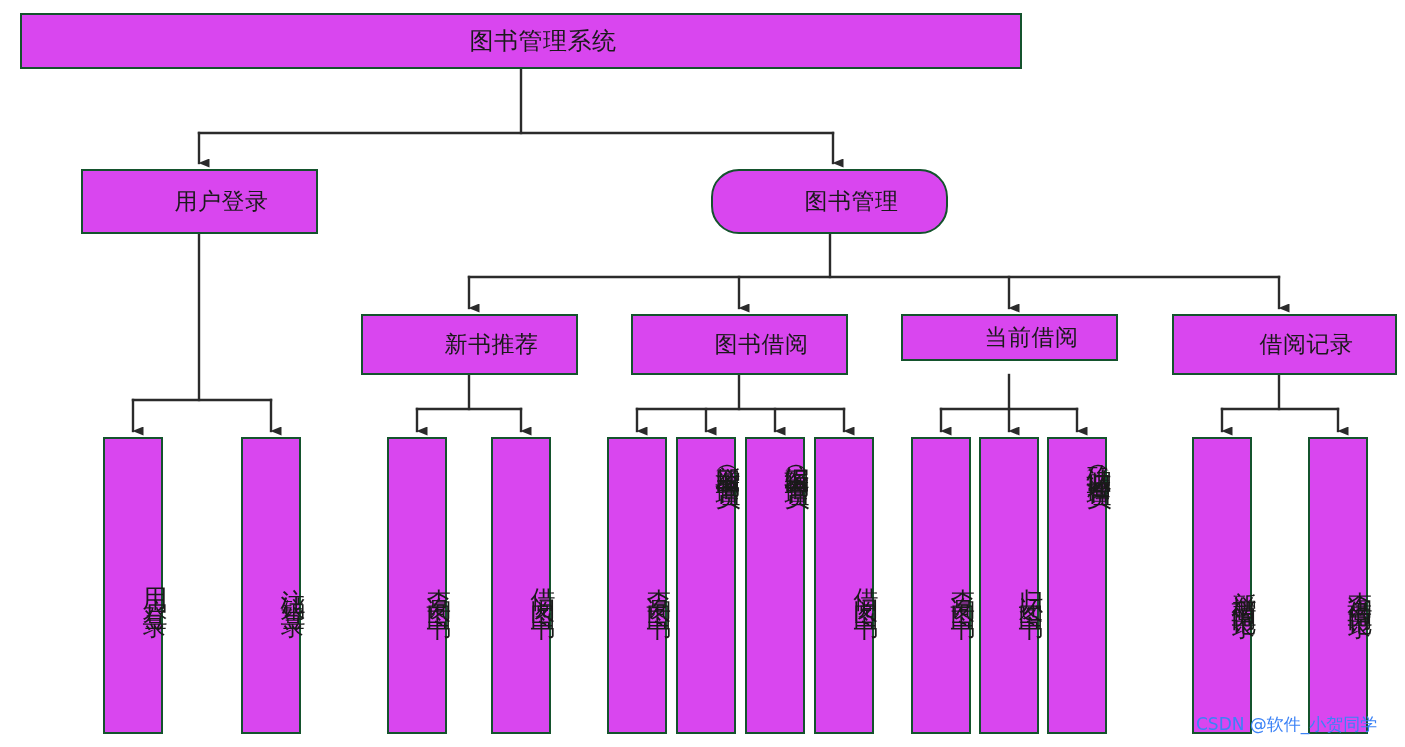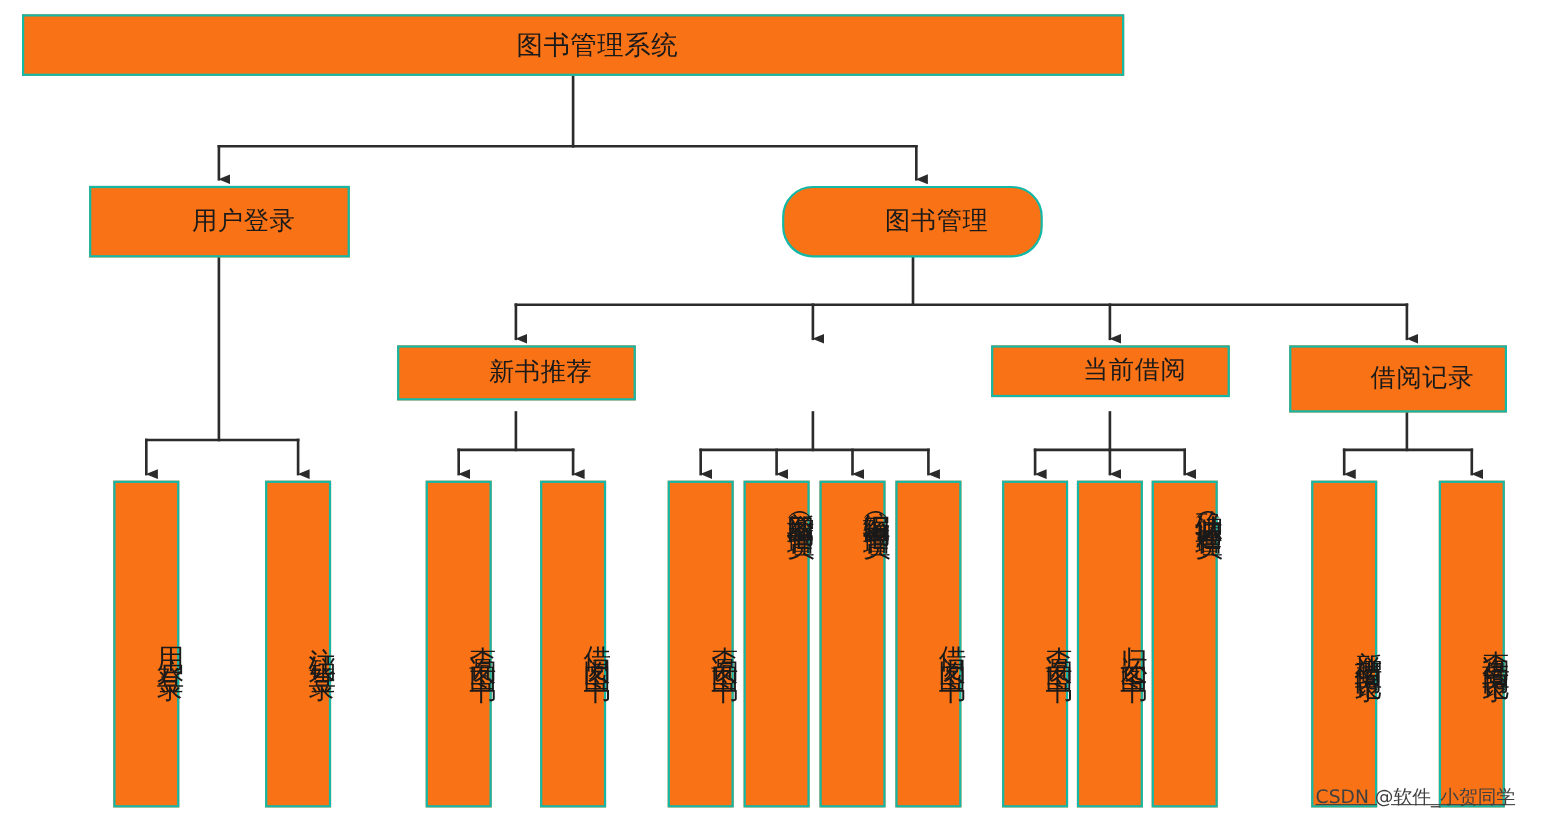--- a/index.html
+++ b/index.html
@@ -21,22 +21,22 @@
   #edge-layer {
     position: absolute;
     left: 0;
     top: 0;
     width: 1405px;
     height: 747px;
   }
   .node {
     position: absolute;
     box-sizing: border-box;
-    border: 2px solid #14b8a6;
-    background: #f97316;
+    border: 2px solid #14532d;
+    background: #d946ef;
     display: flex;
     align-items: center;
     justify-content: center;
     color: #1a1a1a;
     z-index: 2;
     padding-left: 44px;
   }
   .node-label {
     display: block;
     text-align: center;
@@ -74,25 +74,24 @@
   .node.vert.short,
   .node.vert.mid {
     align-items: center;
     padding-top: 0;
   }
   #watermark {
     position: absolute;
     left: 1196px;
     top: 713px;
     font-size: 17px;
-    color: #404040;
+    color: #3b82f6;
     white-space: nowrap;
     z-index: 5;
     font-family: "DejaVu Sans", "Liberation Sans", sans-serif;
-    text-decoration: underline;
   }
 </style>
 </head>
 <body>
 
 <div id="diagram-root">
 
   <svg id="edge-layer" viewBox="0 0 1405 747" xmlns="http://www.w3.org/2000/svg">
     <defs>
       <marker id="arrowhead" markerWidth="9" markerHeight="11" refX="4.5" refY="10.5" orient="auto" markerUnits="userSpaceOnUse">
@@ -147,27 +146,30 @@
     <span class="node-label">图书管理系统</span>
   </div>
 
   <div class="node horiz" style="left:81px; top:169px; width:237px; height:65px;">
     <span class="node-label">用户登录</span>
   </div>
   <div class="node horiz" style="left:711px; top:169px; width:237px; height:65px;border-radius:28px;">
     <span class="node-label">图书管理</span>
   </div>
 
-  <div class="node horiz" style="left:361px; top:314px; width:217px; height:50px;justify-content:center;">
+  <div class="node horiz" style="left:361px; top:314px; width:217px; height:61px;justify-content:center;">
     <span class="node-label">新书推荐</span>
+  </div>
+  <div class="node horiz" style="left:631px; top:314px; width:217px; height:61px;">
+    <span class="node-label">图书借阅</span>
   </div>
   <div class="node horiz" style="left:901px; top:314px; width:217px; height:47px;">
     <span class="node-label">当前借阅</span>
   </div>
-  <div class="node horiz" style="left:1172px; top:314px; width:198px; height:61px;">
+  <div class="node horiz" style="left:1172px; top:314px; width:225px; height:61px;">
     <span class="node-label">借阅记录</span>
   </div>
 
   <div class="node vert short" style="left:103px; top:437px; width:60px; height:297px;">
     <span class="node-label">用户登录</span>
   </div>
   <div class="node vert short" style="left:241px; top:437px; width:60px; height:297px;">
     <span class="node-label">注销登录</span>
   </div>
 

